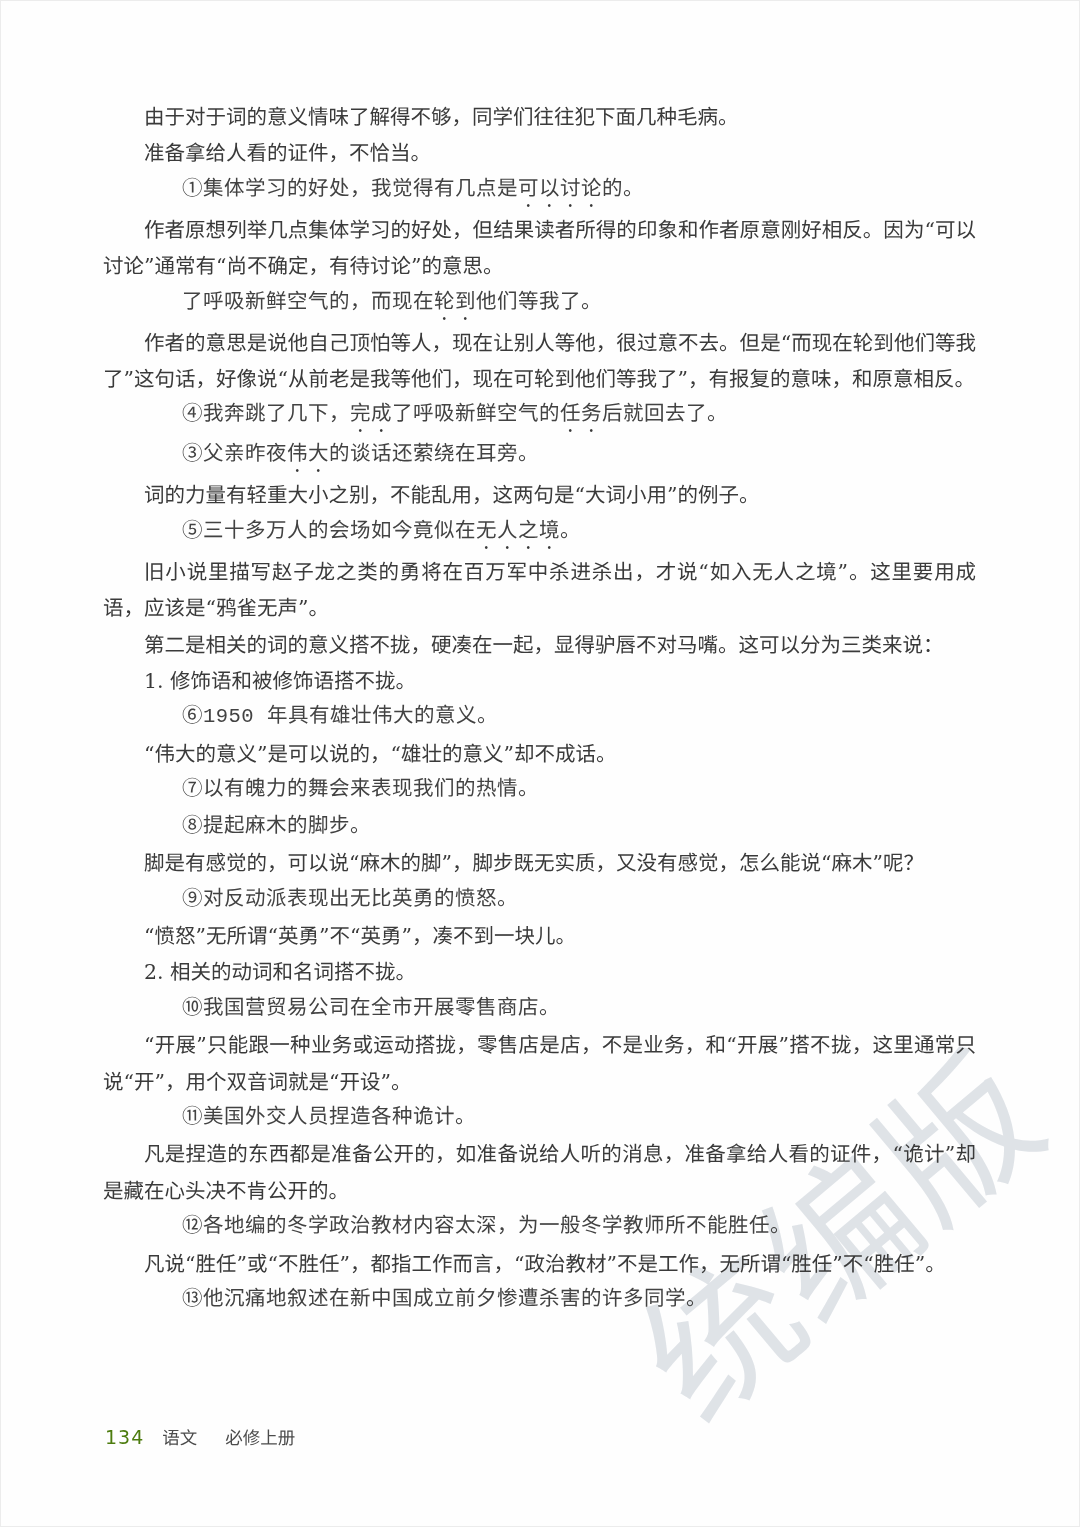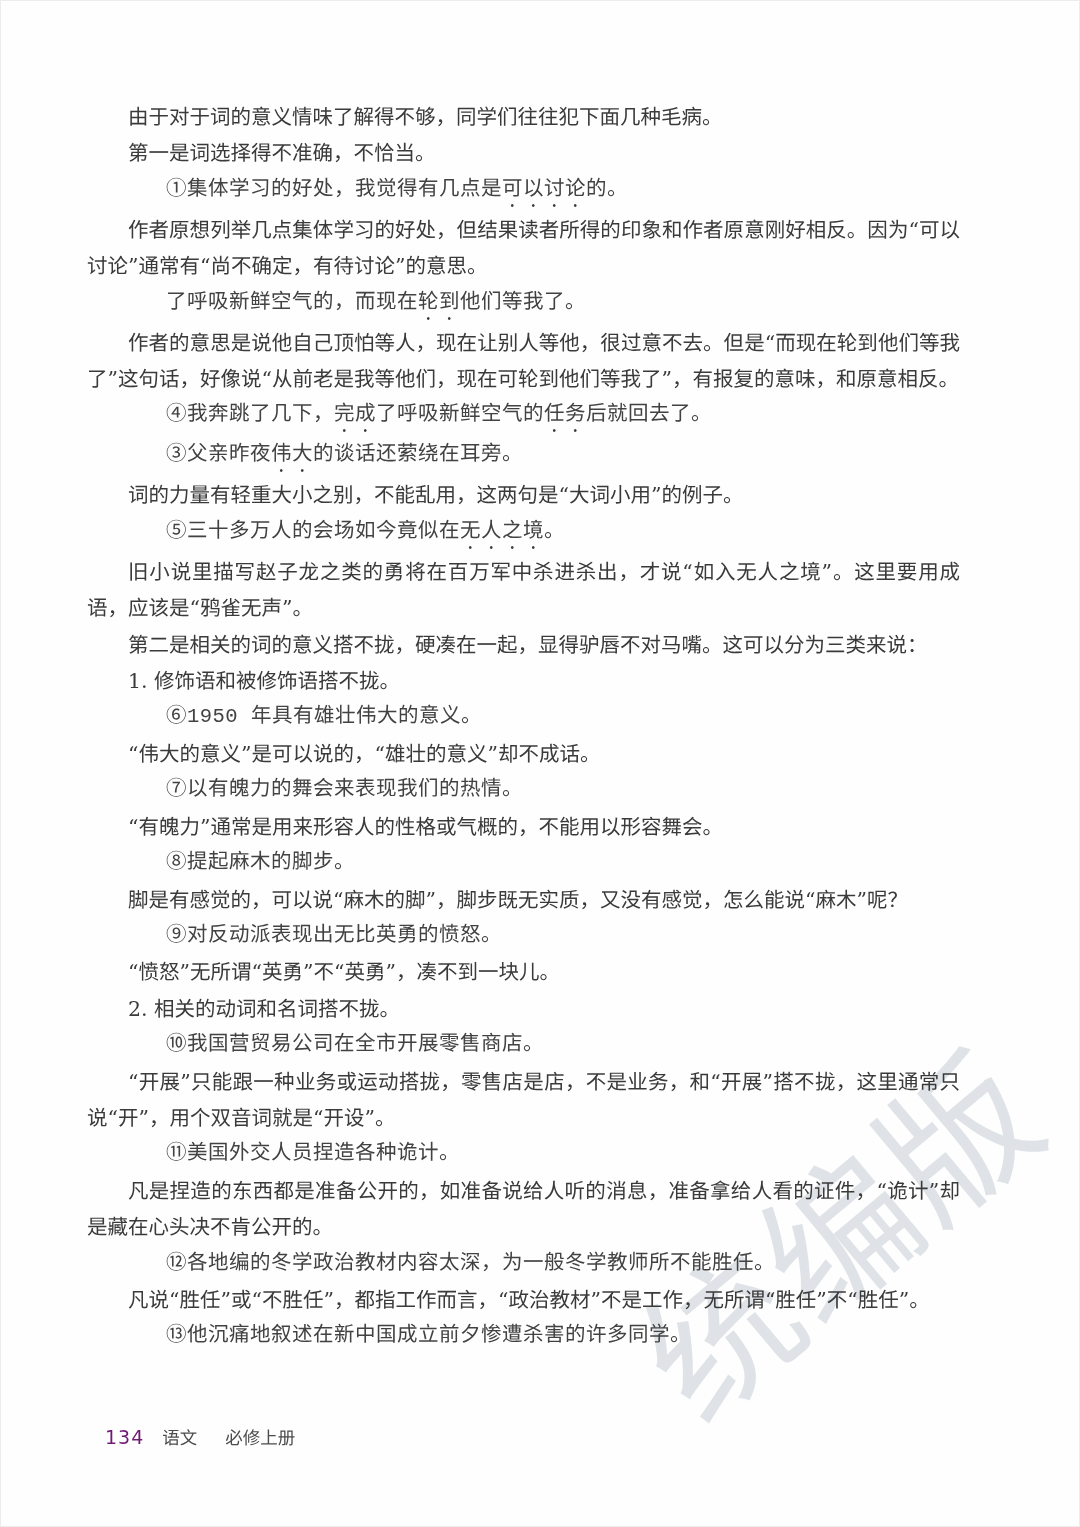--- a/index.html
+++ b/index.html
@@ -27,21 +27,21 @@
     letter-spacing: 4px;
     color: #c7ced6;
     opacity: 0.55;
     white-space: nowrap;
     z-index: 0;
     font-family: serif;
     user-select: none;
   }
   .content {
     position: absolute;
-    left: 87px;
+    left: 103px;
     top: 99px;
     width: 873px;
     z-index: 1;
     font-size: 20.5px;
     line-height: 36.4px;
     color: #3a3a3a;
     text-align: justify;
     text-justify: inter-ideograph;
   }
   .content p { margin: 0; }
@@ -65,57 +65,56 @@
     top: 1424px;
     z-index: 1;
     display: flex;
     align-items: baseline;
     color: #555555;
   }
   .footer .pagenum {
     font-family: "DejaVu Sans", "Liberation Sans", sans-serif;
     font-size: 19px;
     letter-spacing: 1px;
-    color: #701a75;
+    color: #4d7c0f;
   }
   .footer .subject {
     margin-left: 18px;
     font-size: 17.5px;
     color: #4c4c4c;
   }
   .footer .volume {
     margin-left: 28px;
     font-size: 17.5px;
     color: #4c4c4c;
   }
 </style>
 </head>
 <body>
 
 <div class="page">
   <div class="watermark">统编版</div>
 
   <main class="content" id="content">
       <p class="para">由于对于词的意义情味了解得不够，同学们往往犯下面几种毛病。</p>
-      <p class="para">第一是词选择得不准确，不恰当。</p>
+      <p class="para">准备拿给人看的证件，不恰当。</p>
       <p class="example"><span>①集体学习的好处，我觉得有几点是</span><span class="em">可以讨论</span><span>的。</span></p>
       <p class="para">作者原想列举几点集体学习的好处，但结果读者所得的印象和作者原意刚好相反。因为“可以讨论”通常有“尚不确定，有待讨论”的意思。</p>
       <p class="example"><span>了呼吸新鲜空气的，而现在</span><span class="em">轮到</span><span>他们等我了。</span></p>
       <p class="para">作者的意思是说他自己顶怕等人，现在让别人等他，很过意不去。但是“而现在轮到他们等我了”这句话，好像说“从前老是我等他们，现在可轮到他们等我了”，有报复的意味，和原意相反。</p>
       <p class="example"><span>④我奔跳了几下，</span><span class="em">完成</span><span>了呼吸新鲜空气的</span><span class="em">任务</span><span>后就回去了。</span></p>
       <p class="example"><span>③父亲昨夜</span><span class="em">伟大</span><span>的谈话还萦绕在耳旁。</span></p>
       <p class="para">词的力量有轻重大小之别，不能乱用，这两句是“大词小用”的例子。</p>
       <p class="example"><span>⑤三十多万人的会场如今竟似在</span><span class="em">无人之境</span><span>。</span></p>
       <p class="para">旧小说里描写赵子龙之类的勇将在百万军中杀进杀出，才说“如入无人之境”。这里要用成语，应该是“鸦雀无声”。</p>
       <p class="para">第二是相关的词的意义搭不拢，硬凑在一起，显得驴唇不对马嘴。这可以分为三类来说：</p>
       <p class="para">1. 修饰语和被修饰语搭不拢。</p>
       <p class="example"><span>⑥1950 年具有雄壮伟大的意义。</span></p>
       <p class="para">“伟大的意义”是可以说的，“雄壮的意义”却不成话。</p>
       <p class="example"><span>⑦以有魄力的舞会来表现我们的热情。</span></p>
-      <p class="para">“有魄力”通常是用来形容人的性格或气概的，不能用以形容舞会。</p>
       <p class="example"><span>⑧提起麻木的脚步。</span></p>
       <p class="para">脚是有感觉的，可以说“麻木的脚”，脚步既无实质，又没有感觉，怎么能说“麻木”呢？</p>
       <p class="example"><span>⑨对反动派表现出无比英勇的愤怒。</span></p>
       <p class="para">“愤怒”无所谓“英勇”不“英勇”，凑不到一块儿。</p>
       <p class="para">2. 相关的动词和名词搭不拢。</p>
       <p class="example"><span>⑩我国营贸易公司在全市开展零售商店。</span></p>
       <p class="para">“开展”只能跟一种业务或运动搭拢，零售店是店，不是业务，和“开展”搭不拢，这里通常只说“开”，用个双音词就是“开设”。</p>
       <p class="example"><span>⑪美国外交人员捏造各种诡计。</span></p>
       <p class="para">凡是捏造的东西都是准备公开的，如准备说给人听的消息，准备拿给人看的证件，“诡计”却是藏在心头决不肯公开的。</p>
       <p class="example"><span>⑫各地编的冬学政治教材内容太深，为一般冬学教师所不能胜任。</span></p>

